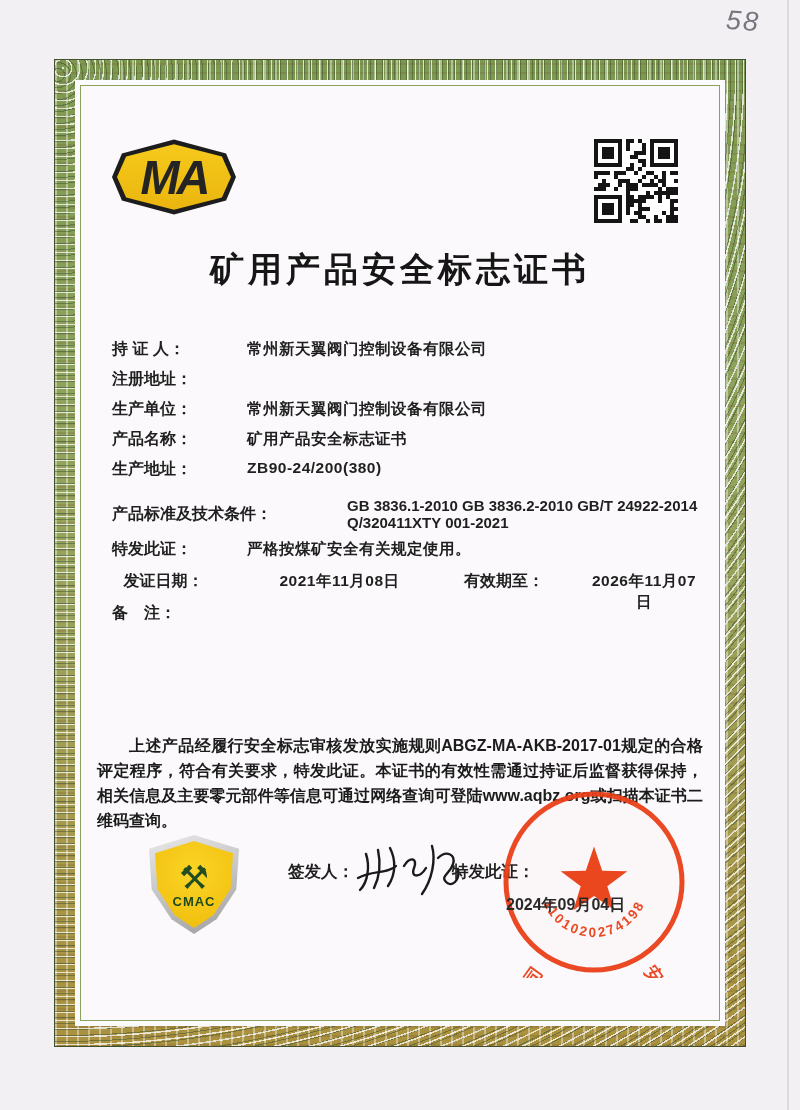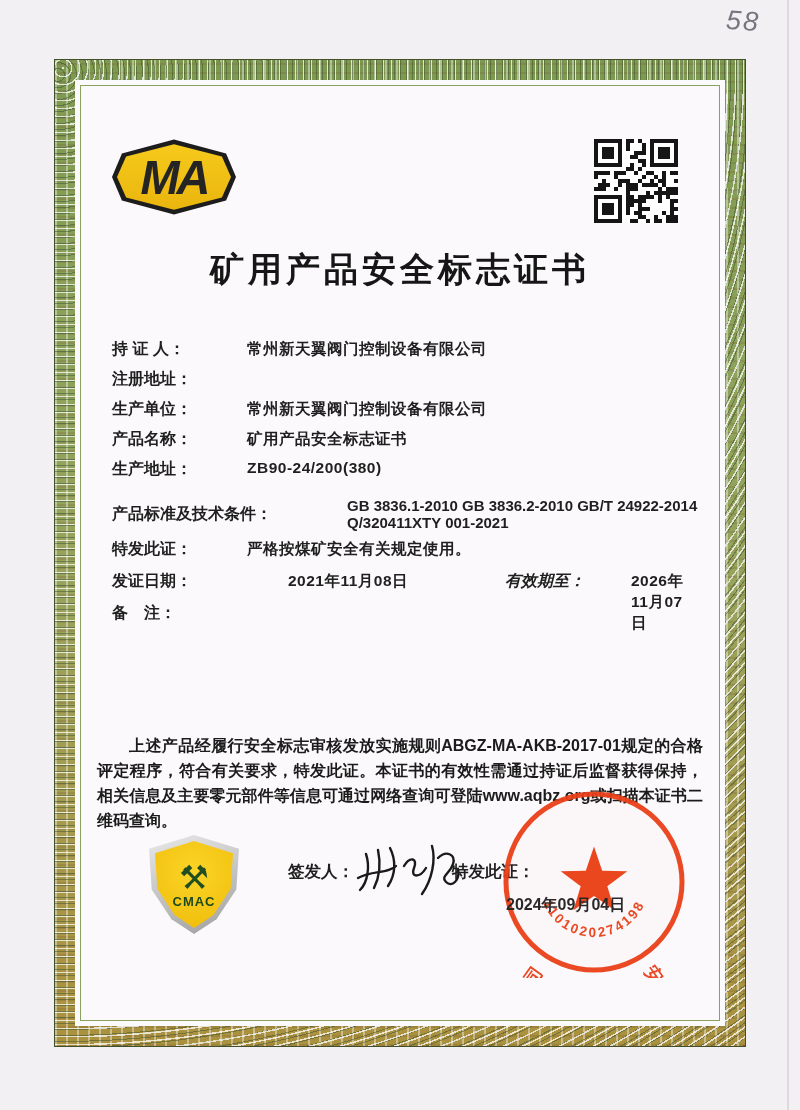--- a/index.html
+++ b/index.html
@@ -42,23 +42,23 @@
 
   
   .fields{position:absolute;left:112px;top:339px;width:586px;}
   .f-row{display:flex;align-items:flex-start;height:30px;gap:32px;}
   .f-label{flex:none;width:103px;font-size:16px;font-weight:bold;white-space:nowrap;}
   .f-value{font-size:15.5px;font-weight:bold;letter-spacing:.5px;}
   .f-row.standards{height:50px;align-items:center;}
   .f-row.standards .f-label{width:203px;}
   .f-row.standards .f-value{width:382px;font-size:15px;line-height:17px;letter-spacing:0;}
   .f-row.scope{height:32px;}
-  .f-row.dates{height:32px;}
-  .f-value.date1{width:185px;flex:none;margin-left:41px;}
-  .f-label.valid{width:auto;margin-right:14px;font-style:italic;}
+  .f-row.dates{height:32px;text-align:center;}
+  .f-value.date1{width:185px;flex:none;}
+  .f-label.valid{width:auto;margin-right:14px;}
   .f-row.remark{height:30px;}
 
   
   .statement{position:absolute;left:97px;top:733px;width:606px;font-size:16px;font-weight:bold;
     line-height:25px;text-indent:2em;text-align:justify;color:#1b1b1b;}
 
   
   .cmac{position:absolute;left:149px;top:835px;width:90px;height:99px;
     clip-path:polygon(50% 0,100% 14%,97% 55%,75% 85%,50% 100%,25% 85%,3% 55%,0 14%);
     background:linear-gradient(160deg,#e9e9ea,#9e9e9e);}

